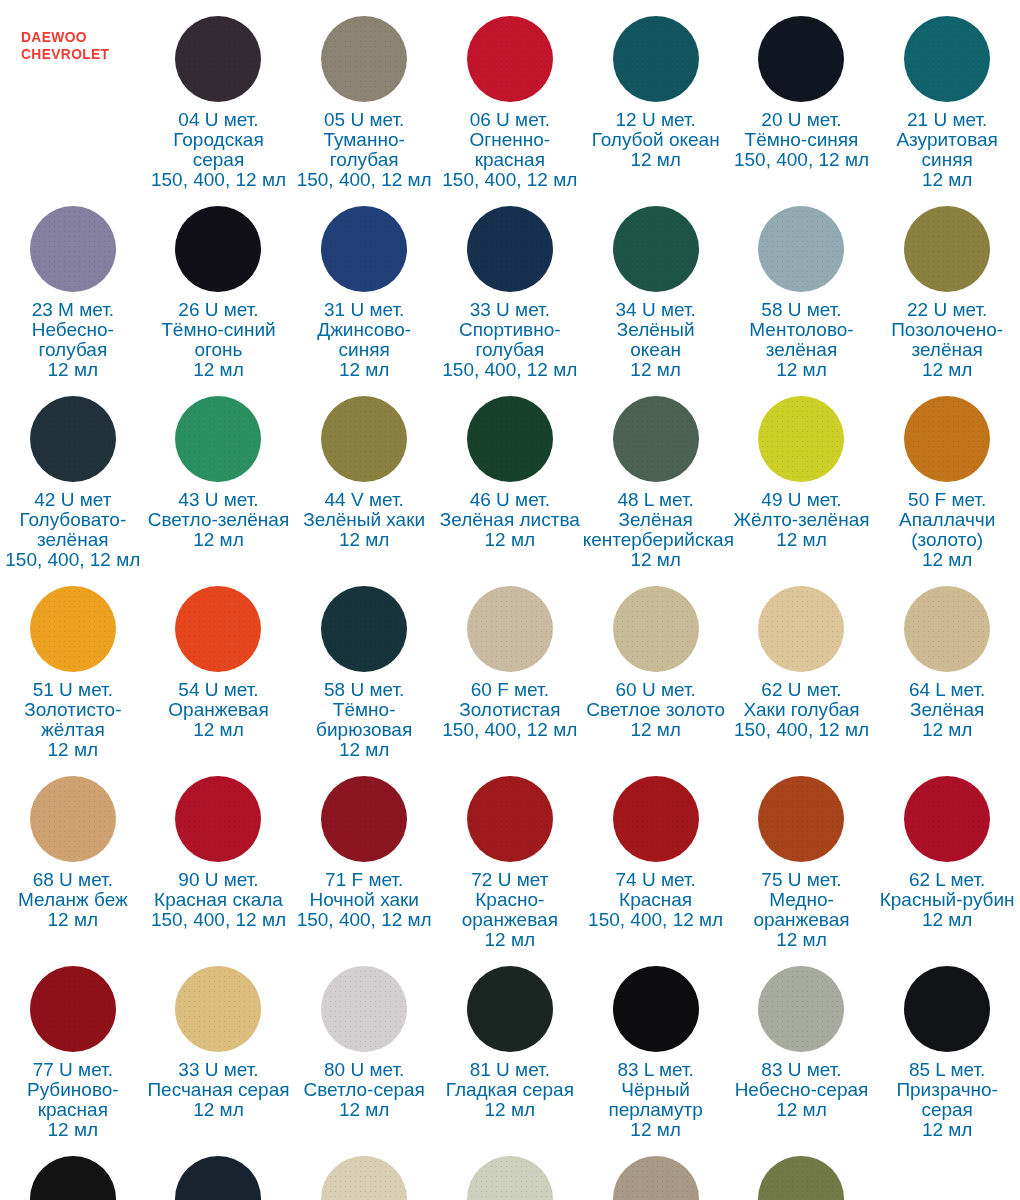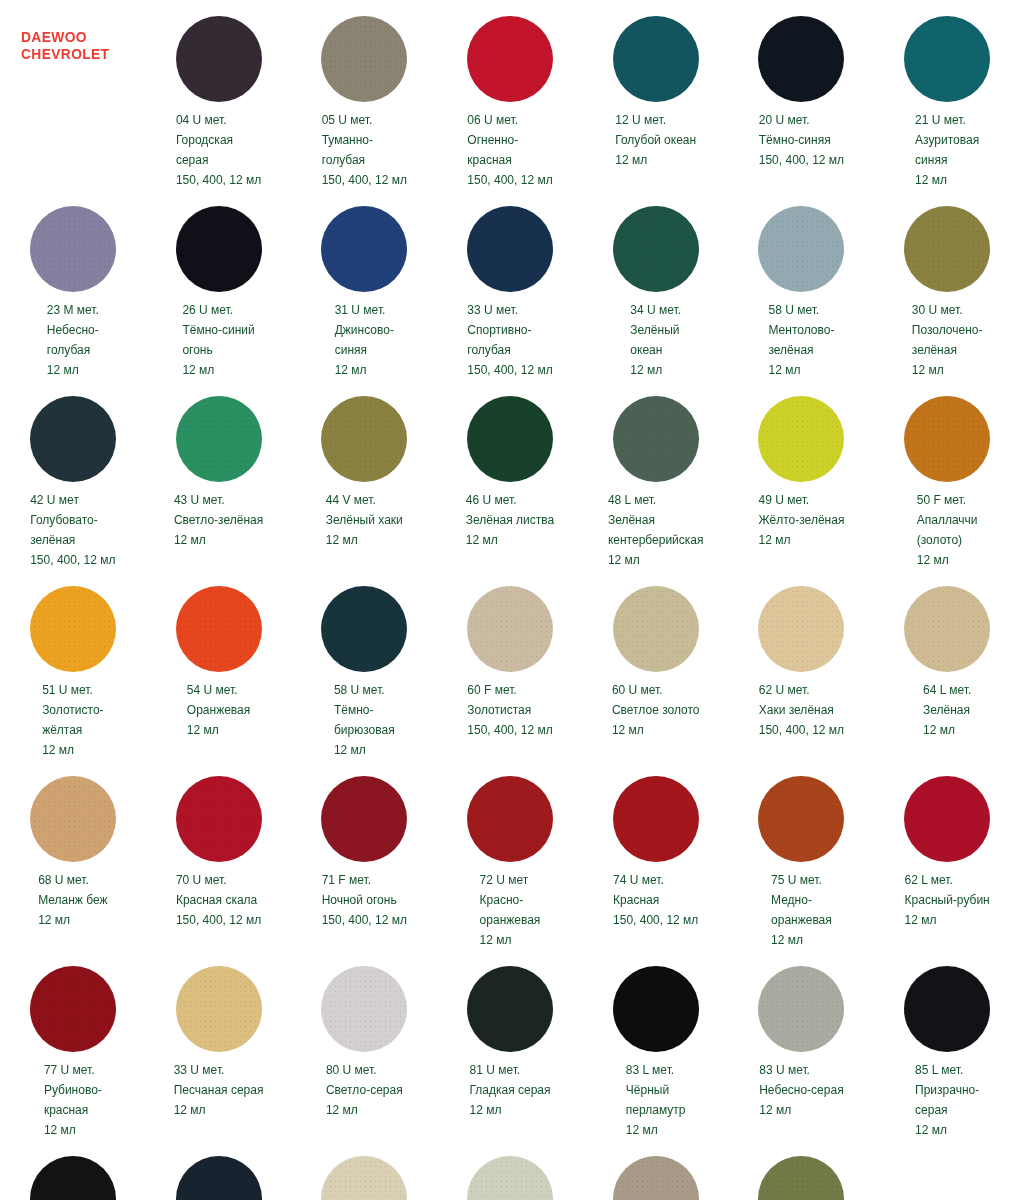--- a/index.html
+++ b/index.html
@@ -59,23 +59,24 @@
     background-image:
       radial-gradient(rgba(255,255,255,0.20) 0.6px, transparent 0.7px),
       radial-gradient(rgba(0,0,0,0.14) 0.6px, transparent 0.7px);
     background-size: 4px 4px, 5px 5px;
     background-position: 0 0, 2px 3px;
     opacity: .85;
     pointer-events: none;
   }
   .label {
     margin-top: 8px;
-    font-size: 12px;
+    text-align: center;
+    font-size: 19px;
     line-height: 20px;
-    color: #14532d;
+    color: #0369a1;
     max-width: 146px;
     word-wrap: break-word;
   }
   .label .ln { display: block; white-space: nowrap; }
 
   .logo-cell {
     min-height: 170px;
     padding-top: 18px;
     box-sizing: border-box;
     display: flex;
@@ -236,21 +237,21 @@
           <span class="ln">Ментолово-</span>
           <span class="ln">зелёная</span>
           <span class="ln">12 мл</span>
         </div>
       </div>
       <div class="cell row-h">
         <div class="swatch-wrap">
           <div class="swatch" style="background: rgb(138, 128, 64);"></div>
         </div>
         <div class="label">
-          <span class="ln">30 U мет.</span>
+          <span class="ln">22 U мет.</span>
           <span class="ln">Позолочено-</span>
           <span class="ln">зелёная</span>
           <span class="ln">12 мл</span>
         </div>
       </div>
       <div class="cell row-h">
         <div class="swatch-wrap">
           <div class="swatch" style="background: rgb(33, 50, 58);"></div>
         </div>
         <div class="label">
@@ -373,21 +374,21 @@
           <span class="ln">Светлое золото</span>
           <span class="ln">12 мл</span>
         </div>
       </div>
       <div class="cell row-h">
         <div class="swatch-wrap">
           <div class="swatch" style="background: rgb(221, 198, 154);"></div>
         </div>
         <div class="label">
           <span class="ln">62 U мет.</span>
-          <span class="ln">Хаки зелёная</span>
+          <span class="ln">Хаки голубая</span>
           <span class="ln">150, 400, 12 мл</span>
         </div>
       </div>
       <div class="cell row-h">
         <div class="swatch-wrap">
           <div class="swatch" style="background: rgb(206, 187, 148);"></div>
         </div>
         <div class="label">
           <span class="ln">64 L мет.</span>
           <span class="ln">Зелёная</span>
@@ -402,32 +403,32 @@
           <span class="ln">68 U мет.</span>
           <span class="ln">Меланж беж</span>
           <span class="ln">12 мл</span>
         </div>
       </div>
       <div class="cell row-h">
         <div class="swatch-wrap">
           <div class="swatch" style="background: rgb(176, 18, 40);"></div>
         </div>
         <div class="label">
-          <span class="ln">70 U мет.</span>
+          <span class="ln">90 U мет.</span>
           <span class="ln">Красная скала</span>
           <span class="ln">150, 400, 12 мл</span>
         </div>
       </div>
       <div class="cell row-h">
         <div class="swatch-wrap">
           <div class="swatch" style="background: rgb(139, 22, 34);"></div>
         </div>
         <div class="label">
           <span class="ln">71 F мет.</span>
-          <span class="ln">Ночной огонь</span>
+          <span class="ln">Ночной хаки</span>
           <span class="ln">150, 400, 12 мл</span>
         </div>
       </div>
       <div class="cell row-h">
         <div class="swatch-wrap">
           <div class="swatch" style="background: rgb(159, 26, 28);"></div>
         </div>
         <div class="label">
           <span class="ln">72 U мет</span>
           <span class="ln">Красно-</span>

